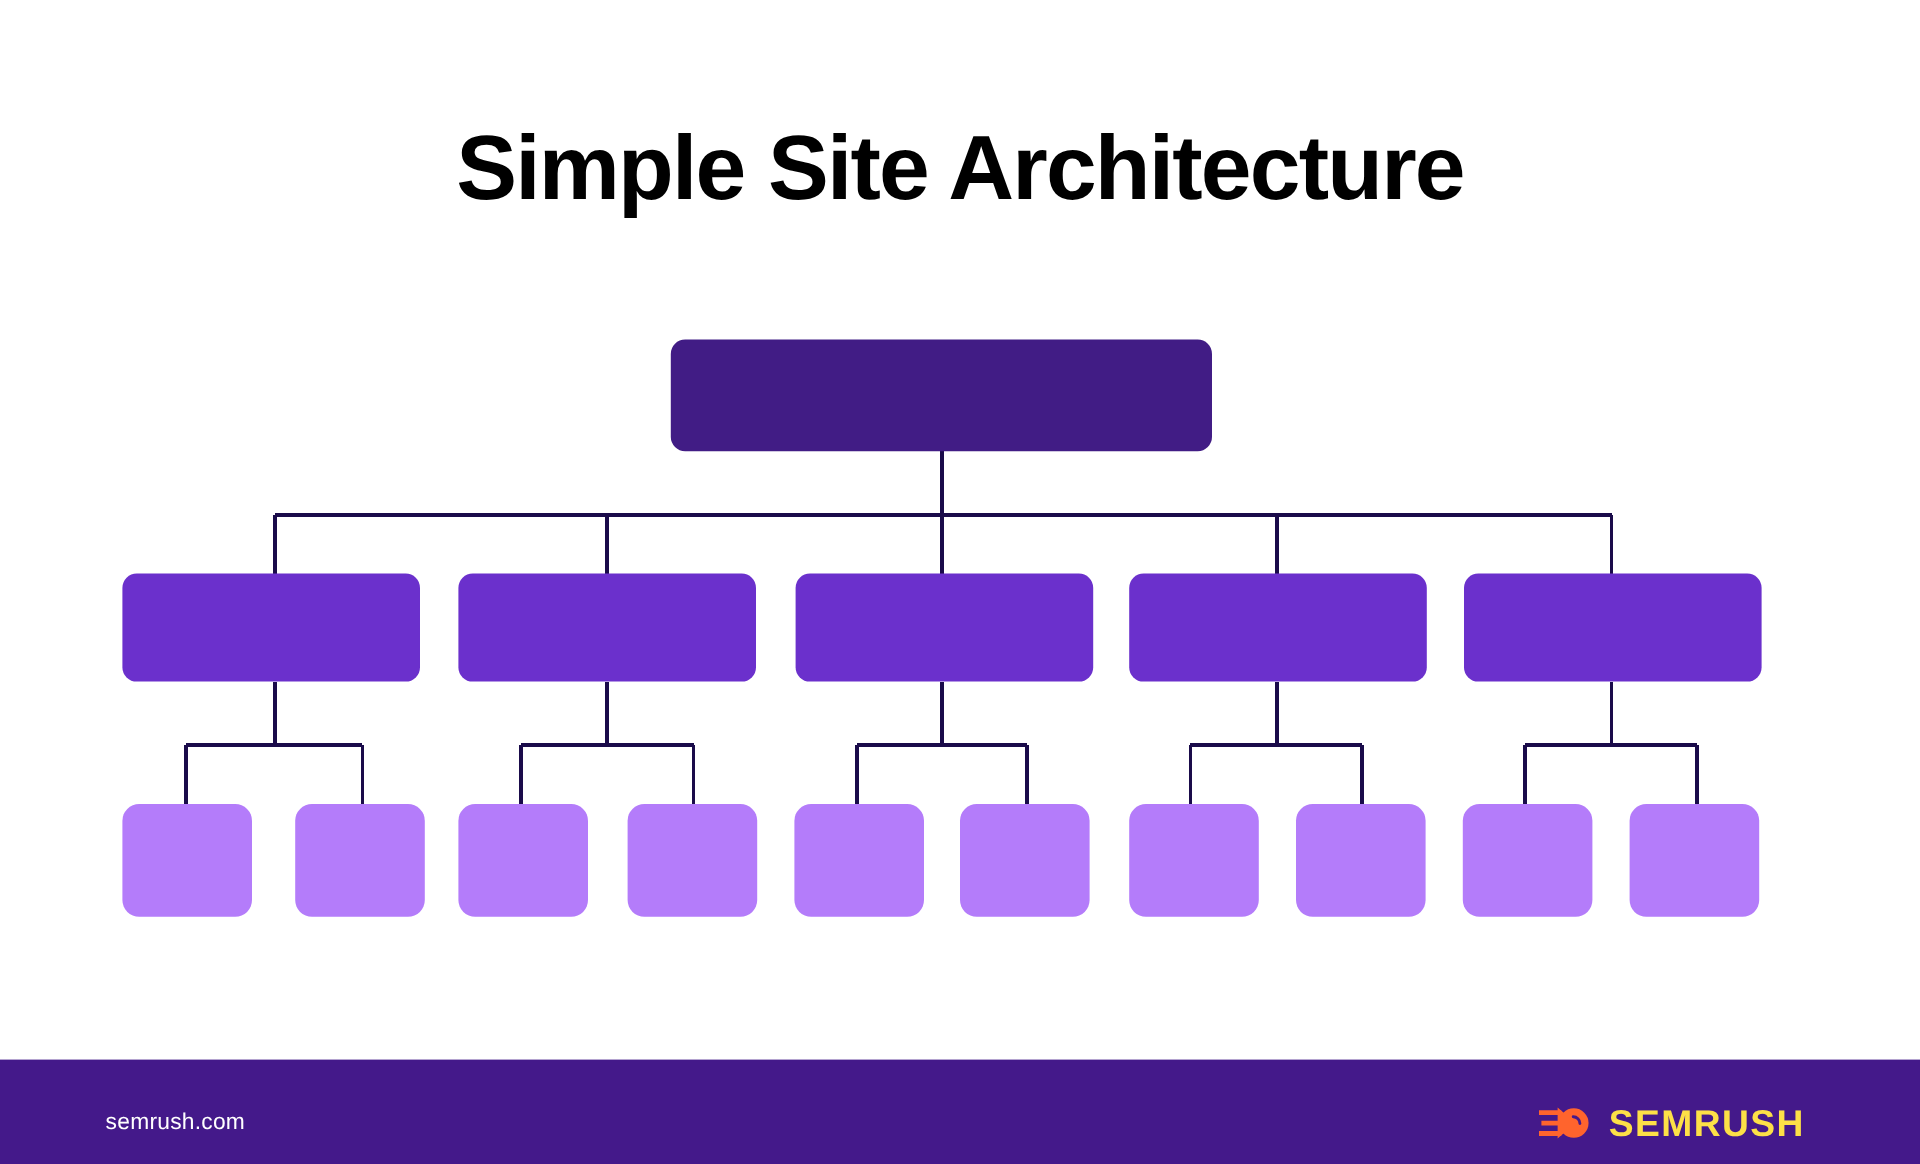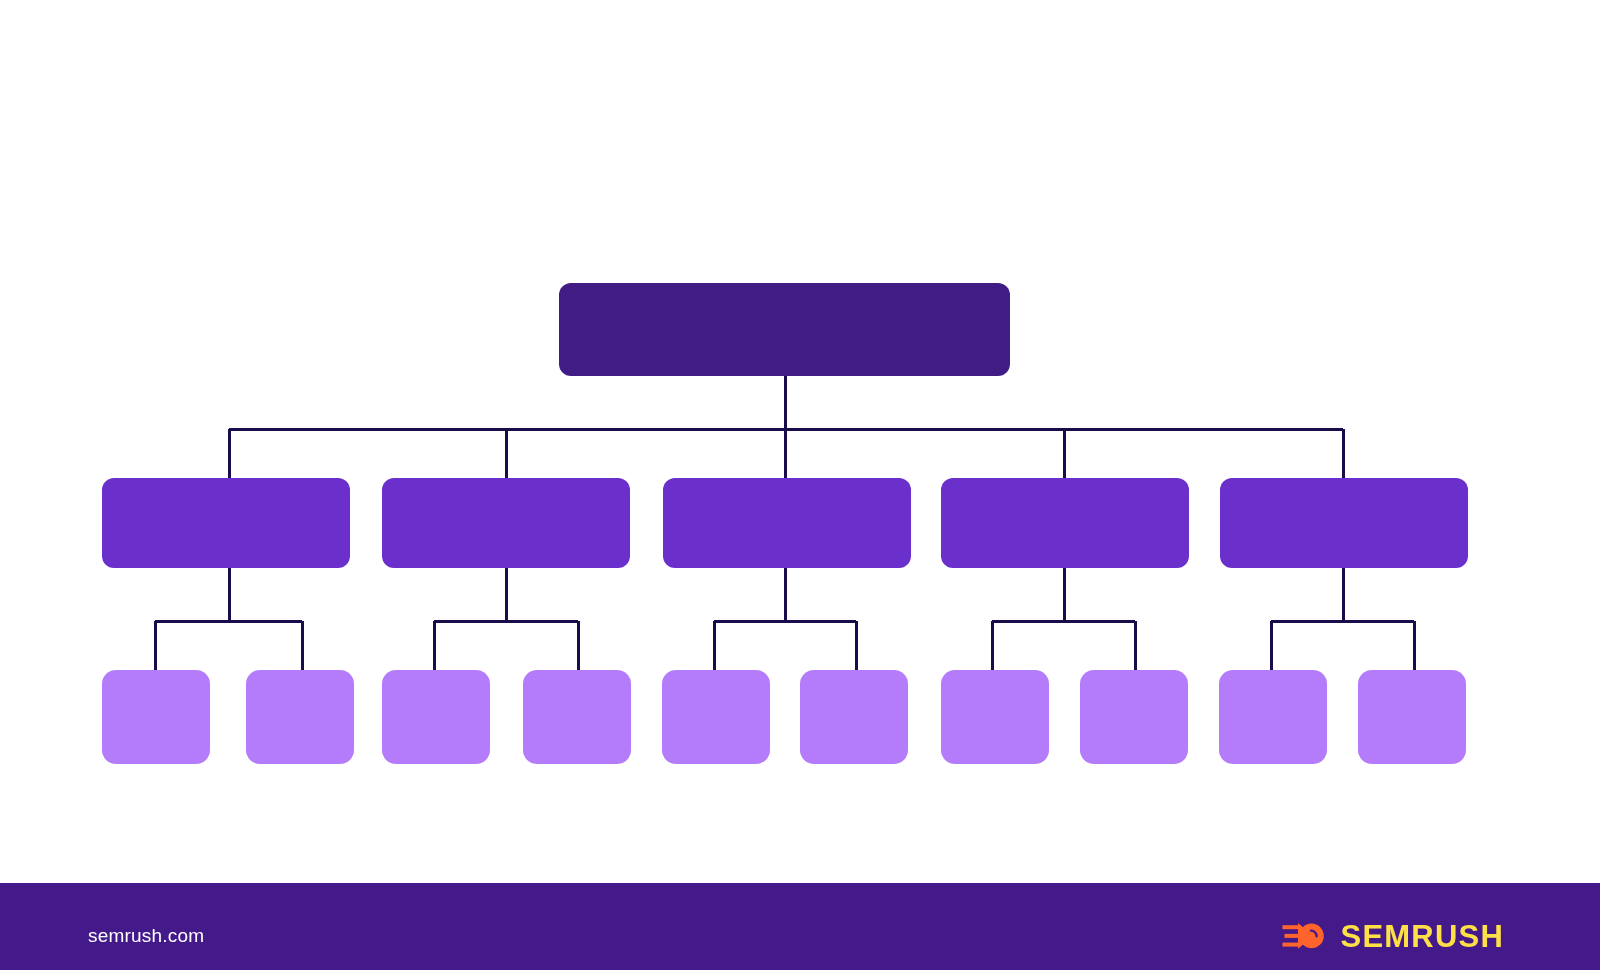--- a/index.html
+++ b/index.html
@@ -101,20 +101,21 @@
     font-weight: 700;
     letter-spacing: 1.2px;
     line-height: 1;
   }
 </style>
 </head>
 <body>
 
 <div id="page">
 
+  <div id="page-title">Simple Site Architecture</div>
 
   <div id="diagram">
 
     <svg id="connectors" viewBox="0 0 1600 880" xmlns="http://www.w3.org/2000/svg">
       <g fill="none" stroke="#1A0B4A" stroke-width="3" shape-rendering="crispEdges">
 
         <path d="M 785 376 L 785 429"></path>
         <path d="M 229 429 L 1343 429"></path>
         <path d="M 229 429 L 229 478"></path>
         <path d="M 506 429 L 506 478"></path>

